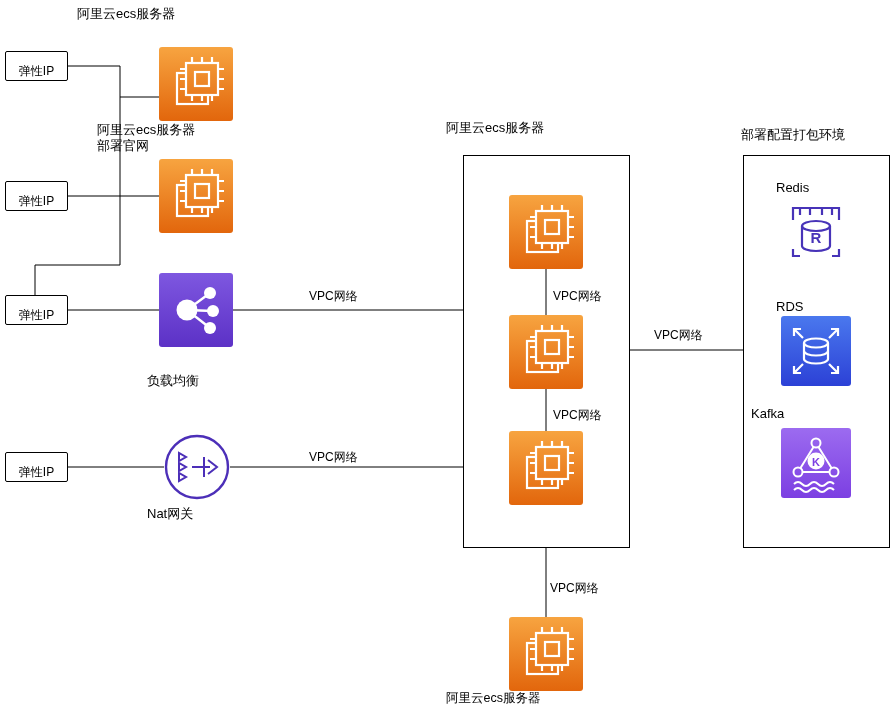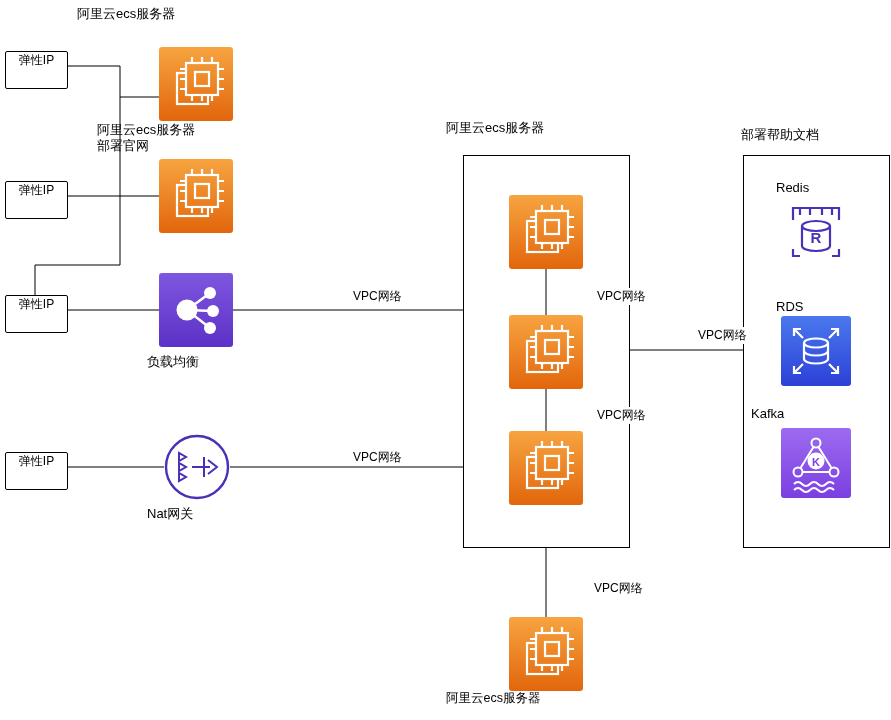--- a/index.html
+++ b/index.html
@@ -17,45 +17,44 @@
   }
   .edges { position: absolute; left: 0; top: 0; z-index: 0; }
   .box {
     position: absolute;
     border: 1px solid #000;
     background: transparent;
     z-index: 1;
   }
   .eip {
     position: absolute;
-    width: 63px; height: 38px;
+    width: 63px; height: 30px;
     border: 1px solid #000;
     border-radius: 2px;
     background: #fff;
-    display: flex; align-items: flex-start; justify-content: center;
+    display: flex; align-items: flex-end; justify-content: center;
     font-size: 12px;
     z-index: 2;
   }
   .icon { position: absolute; z-index: 2; display: block; }
   .lbl {
     position: absolute;
     text-align: left;
     font-size: 13px;
     line-height: 16px;
     z-index: 2;
     white-space: nowrap;
   }
   .vpc {
     position: absolute;
     font-size: 12px;
     background: #fff;
     padding: 0 2px;
     z-index: 2;
     white-space: nowrap;
-    margin-left: 44px;
   }
 </style>
 </head>
 <body>
 
 <div class="canvas">
 
   <svg width="0" height="0" style="position:absolute" aria-hidden="true">
     <defs>
       <linearGradient id="gEcs" x1="0" y1="0" x2="0" y2="74" gradientUnits="userSpaceOnUse">
@@ -221,31 +220,31 @@
       <use href="#ecsIcon"></use>
     </svg>
 
   <div class="lbl" style="left:77px; top:6px; width:240px">
     <div>阿里云ecs服务器</div>
   </div>
   <div class="lbl" style="left:97px; top:122px; width:200px">
     <div>阿里云ecs服务器</div>
     <div>部署官网</div>
   </div>
-  <div class="lbl" style="left:147px; top:354px; width:100px">
+  <div class="lbl" style="left:147px; top:373px; width:100px">
     <div>负载均衡</div>
   </div>
   <div class="lbl" style="left:147px; top:506px; width:100px">
     <div>Nat网关</div>
   </div>
   <div class="lbl" style="left:446px; top:120px; width:200px">
     <div>阿里云ecs服务器</div>
   </div>
   <div class="lbl" style="left:741px; top:127px; width:149px">
-    <div>部署帮助文档</div>
+    <div>部署配置打包环境</div>
   </div>
   <div class="lbl" style="left:776px; top:180px; width:80px">
     <div>Redis</div>
   </div>
   <div class="lbl" style="left:776px; top:299px; width:80px">
     <div>RDS</div>
   </div>
   <div class="lbl" style="left:751px; top:406px; width:80px">
     <div>Kafka</div>
   </div>

